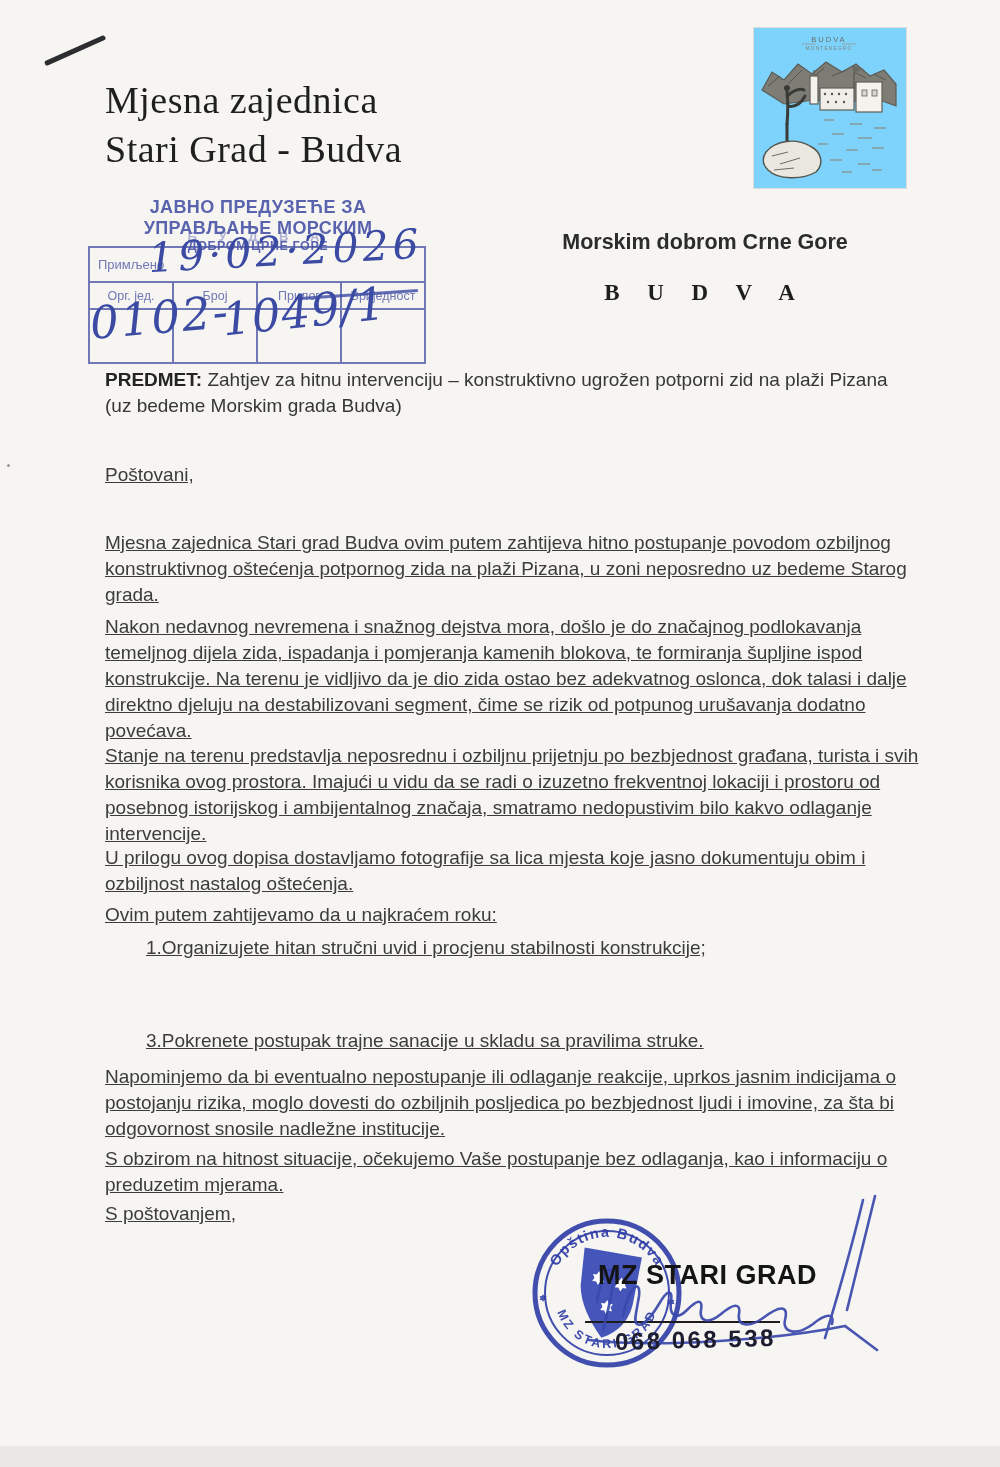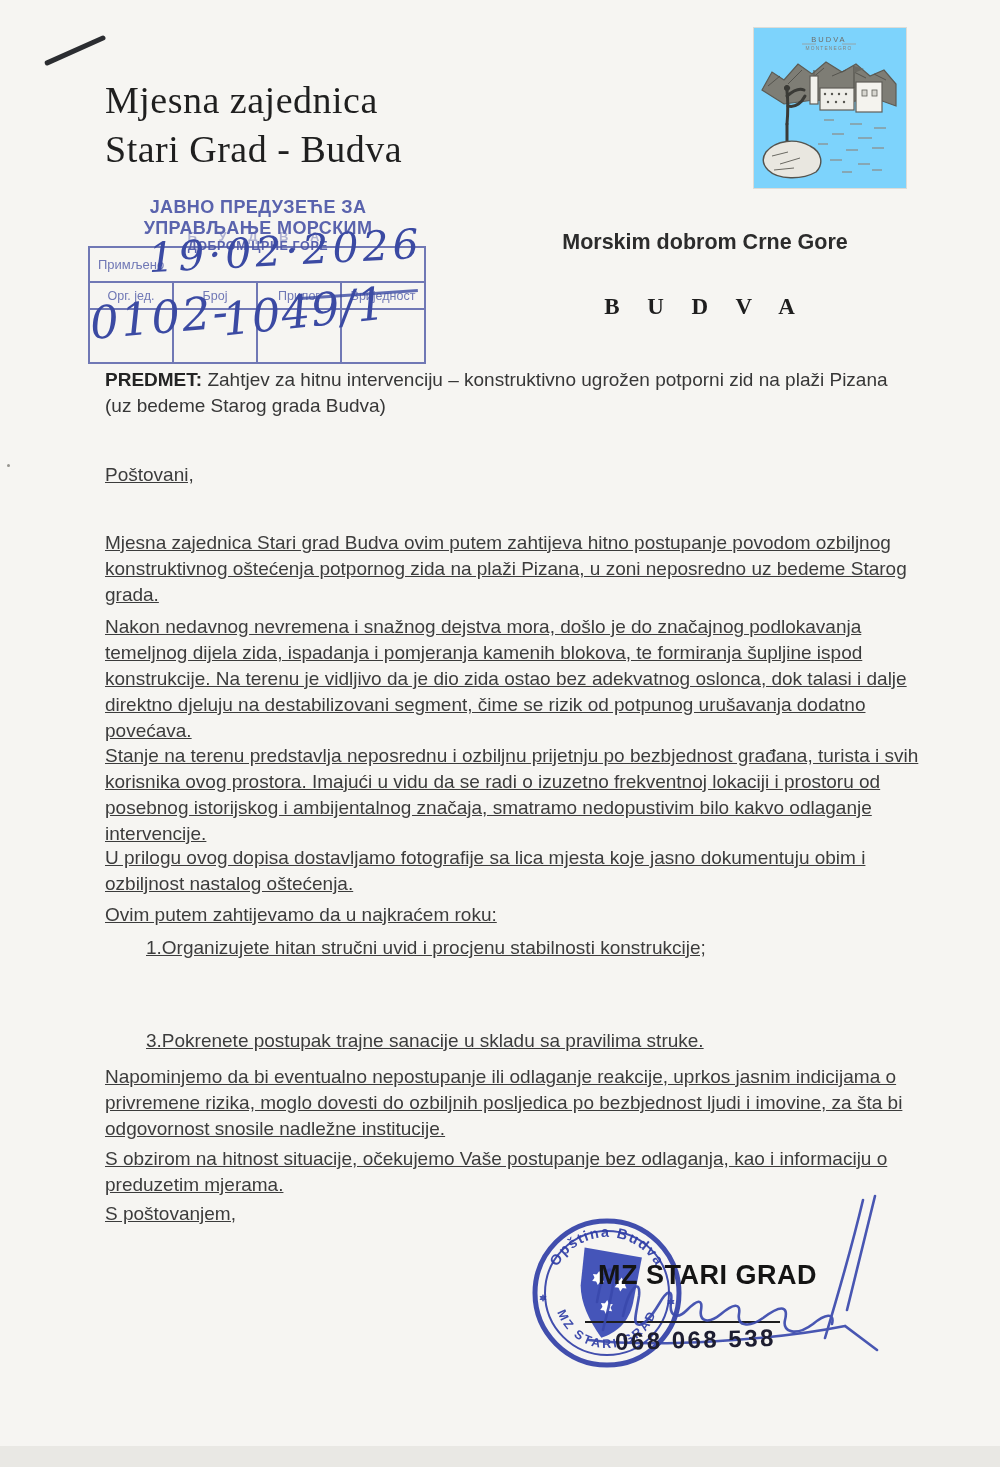--- a/index.html
+++ b/index.html
@@ -24,21 +24,21 @@
   .rcell{flex:1;border-right:2px solid rgba(74,85,164,.78);display:flex;align-items:center;justify-content:center;font-size:12.5px;color:rgba(88,98,170,.85);}
   .rcell:last-child{border-right:none;}
   .hand{position:absolute;font-family:"DejaVu Serif", serif;font-style:italic;color:#3b4aa3;pointer-events:none;white-space:nowrap;}
   .hand-date{left:60px;top:30px;font-size:41px;letter-spacing:4px;transform:rotate(-3deg);}
   .date-underline{position:absolute;left:212px;top:96px;width:118px;height:3px;background:#3b4aa3;opacity:.8;transform:rotate(-4deg);}
   .hand-org{left:2px;top:94px;font-size:45px;letter-spacing:2px;transform:rotate(-5deg);}
   .hand-broj{left:134px;top:88px;font-size:45px;letter-spacing:1px;transform:rotate(-6deg);}
   
   .recipient{position:absolute;left:505px;top:228px;width:400px;text-align:center;color:#2c2c2c;}
   .recipient .r1,.recipient .r2{font-size:21.5px;font-weight:bold;line-height:28px;}
-  .recipient .city{margin-top:38px;font-family:"Liberation Serif", serif;font-size:23px;font-weight:bold;letter-spacing:11px;color:#1e1e1e;}
+  .recipient .city{margin-top:24px;font-family:"Liberation Serif", serif;font-size:23px;font-weight:bold;letter-spacing:11px;color:#1e1e1e;}
   
   .subject{position:absolute;left:105px;top:367px;width:810px;font-size:19px;line-height:26px;color:#373737;}
   .subject b{color:#242424;}
   .para{position:absolute;left:105px;width:815px;font-size:19px;line-height:26px;color:#3c3c3c;text-decoration:underline;}
   .list-item{left:146px;width:700px;}
   .t-sal{top:462px;} .t-p1{top:530px;} .t-p2{top:614px;} .t-p3{top:743px;}
   .t-p4{top:845px;} .t-p5{top:902px;}
   .t-l1{top:935px;} .t-l2{top:973px;} .t-l3{top:1028px;}
   .t-p6{top:1064px;} .t-p7{top:1146px;} .t-p8{top:1201px;}
   
@@ -144,31 +144,31 @@
     <div class="date-underline"></div>
     <div class="hand hand-org">0102-</div>
     <div class="hand hand-broj">1049/1</div>
   </div>
 
   <div class="recipient">
     <div class="r2">Morskim dobrom Crne Gore</div>
     <div class="city">B U D V A</div>
   </div>
 
-  <div class="subject"><b>PREDMET:</b><span> Zahtjev za hitnu intervenciju – konstruktivno ugrožen potporni zid na plaži Pizana (uz bedeme Starog grada Budva)</span></div>
+  <div class="subject"><b>PREDMET:</b><span> Zahtjev za hitnu intervenciju – konstruktivno ugrožen potporni zid na plaži Pizana (uz bedeme Morskim grada Budva)</span></div>
 
   <div class="para t-sal">Poštovani,</div>
   <div class="para t-p1">Mjesna zajednica Stari grad Budva ovim putem zahtijeva hitno postupanje povodom ozbiljnog konstruktivnog oštećenja potpornog zida na plaži Pizana, u zoni neposredno uz bedeme Starog grada.</div>
   <div class="para t-p2">Nakon nedavnog nevremena i snažnog dejstva mora, došlo je do značajnog podlokavanja temeljnog dijela zida, ispadanja i pomjeranja kamenih blokova, te formiranja šupljine ispod konstrukcije. Na terenu je vidljivo da je dio zida ostao bez adekvatnog oslonca, dok talasi i dalje direktno djeluju na destabilizovani segment, čime se rizik od potpunog urušavanja dodatno povećava.</div>
   <div class="para t-p3">Stanje na terenu predstavlja neposrednu i ozbiljnu prijetnju po bezbjednost građana, turista i svih korisnika ovog prostora. Imajući u vidu da se radi o izuzetno frekventnoj lokaciji i prostoru od posebnog istorijskog i ambijentalnog značaja, smatramo nedopustivim bilo kakvo odlaganje intervencije.</div>
   <div class="para t-p4">U prilogu ovog dopisa dostavljamo fotografije sa lica mjesta koje jasno dokumentuju obim i ozbiljnost nastalog oštećenja.</div>
   <div class="para t-p5">Ovim putem zahtijevamo da u najkraćem roku:</div>
   <div class="para list-item t-l1">1.Organizujete hitan stručni uvid i procjenu stabilnosti konstrukcije;</div>
   <div class="para list-item t-l3">3.Pokrenete postupak trajne sanacije u skladu sa pravilima struke.</div>
-  <div class="para t-p6">Napominjemo da bi eventualno nepostupanje ili odlaganje reakcije, uprkos jasnim indicijama o privremene rizika, moglo dovesti do ozbiljnih posljedica po bezbjednost ljudi i imovine, za šta bi odgovornost snosile nadležne institucije.</div>
+  <div class="para t-p6">Napominjemo da bi eventualno nepostupanje ili odlaganje reakcije, uprkos jasnim indicijama o postojanju rizika, moglo dovesti do ozbiljnih posljedica po bezbjednost ljudi i imovine, za šta bi odgovornost snosile nadležne institucije.</div>
   <div class="para t-p7">S obzirom na hitnost situacije, očekujemo Vaše postupanje bez odlaganja, kao i informaciju o preduzetim mjerama.</div>
   <div class="para t-p8">S poštovanjem,</div>
 
   <div class="seal">
     <svg width="170" height="170" viewBox="0 0 170 170">
       <g stroke="#2e3ca6" fill="none" opacity="0.9">
         <circle cx="85" cy="85" r="72" stroke-width="5"></circle>
         <circle cx="85" cy="85" r="62" stroke-width="2"></circle>
       </g>
       <defs>

